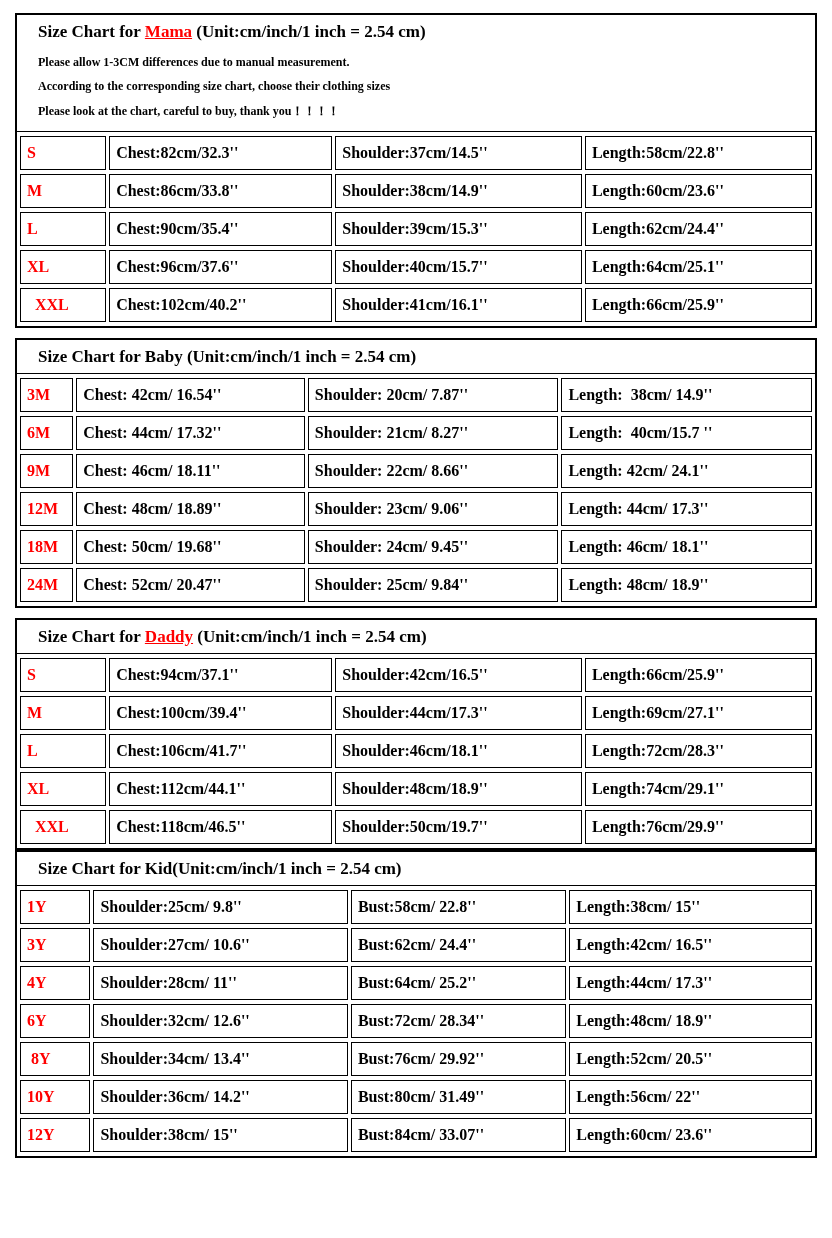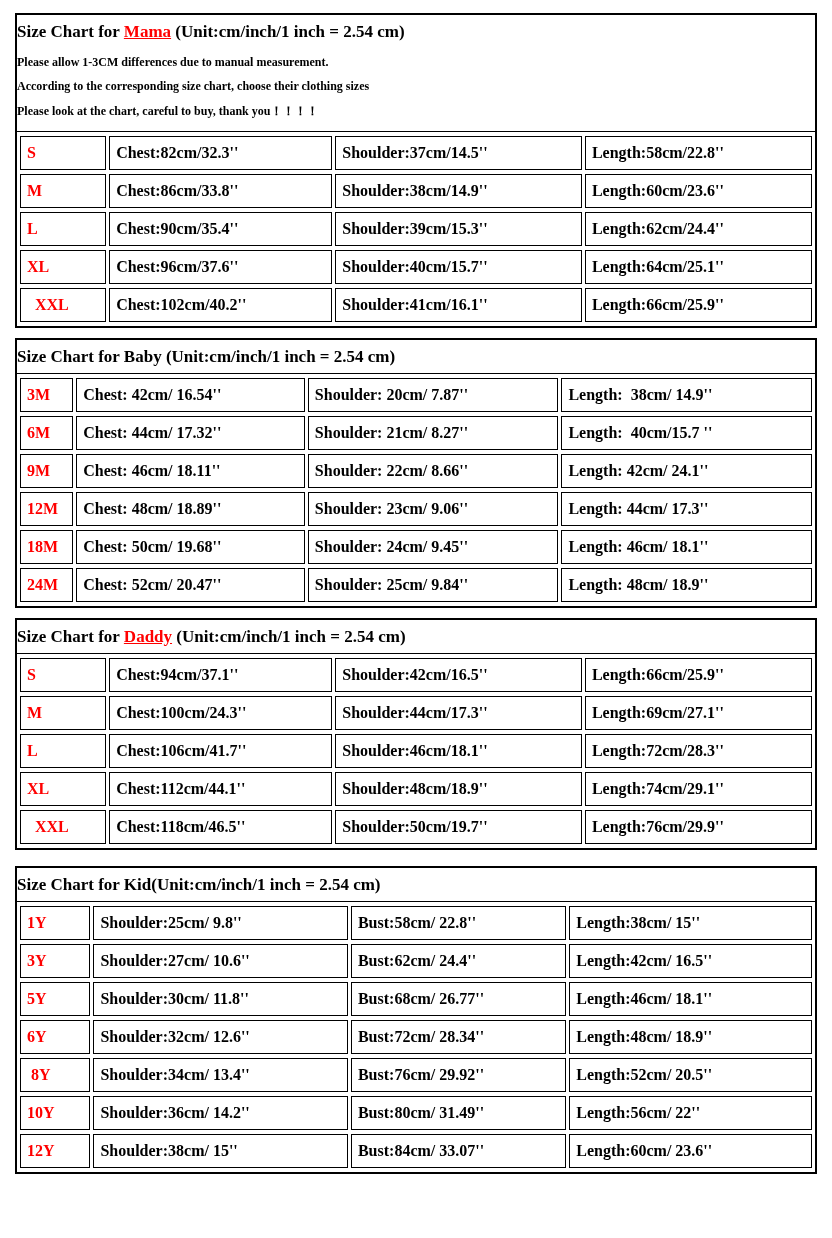--- a/index.html
+++ b/index.html
@@ -11,25 +11,25 @@
     font-family: "Liberation Serif", "DejaVu Serif", serif;
     font-weight: bold;
   }
   .canvas { padding: 13px 15px 10px 15px; }
 
   .section {
     border: 2px solid #000;
     background: #fff;
     margin-bottom: 10px;
   }
-  .section.tight { margin-bottom: 16px; }
+  .section.tight { margin-bottom: 0; }
 
   .header {
     border-bottom: 1px solid #000;
-    padding: 4px 8px 2px 0;
+    padding: 4px 8px 2px 21px;
   }
   .title {
     font-size: 17px;
     font-weight: bold;
     padding: 3px 0 4px 0;
     white-space: pre-wrap;
   }
   .title-name.red-underline {
     color: #ff0000;
     text-decoration: underline;
@@ -193,21 +193,21 @@
         </colgroup>
       <tbody>
           <tr>
             <td class="size-cell">S</td>
             <td>Chest:94cm/37.1''</td>
             <td>Shoulder:42cm/16.5''</td>
             <td>Length:66cm/25.9''</td>
           </tr>
           <tr>
             <td class="size-cell">M</td>
-            <td>Chest:100cm/24.3''</td>
+            <td>Chest:100cm/39.4''</td>
             <td>Shoulder:44cm/17.3''</td>
             <td>Length:69cm/27.1''</td>
           </tr>
           <tr>
             <td class="size-cell">L</td>
             <td>Chest:106cm/41.7''</td>
             <td>Shoulder:46cm/18.1''</td>
             <td>Length:72cm/28.3''</td>
           </tr>
           <tr>
@@ -244,24 +244,24 @@
             <td>Bust:58cm/ 22.8''</td>
             <td>Length:38cm/ 15''</td>
           </tr>
           <tr>
             <td class="size-cell">3Y</td>
             <td>Shoulder:27cm/ 10.6''</td>
             <td>Bust:62cm/ 24.4''</td>
             <td>Length:42cm/ 16.5''</td>
           </tr>
           <tr>
-            <td class="size-cell">5Y</td>
-            <td>Shoulder:30cm/ 11.8''</td>
-            <td>Bust:68cm/ 26.77''</td>
-            <td>Length:46cm/ 18.1''</td>
+            <td class="size-cell">4Y</td>
+            <td>Shoulder:28cm/ 11''</td>
+            <td>Bust:64cm/ 25.2''</td>
+            <td>Length:44cm/ 17.3''</td>
           </tr>
           <tr>
             <td class="size-cell">6Y</td>
             <td>Shoulder:32cm/ 12.6''</td>
             <td>Bust:72cm/ 28.34''</td>
             <td>Length:48cm/ 18.9''</td>
           </tr>
           <tr>
             <td class="size-cell"> 8Y</td>
             <td>Shoulder:34cm/ 13.4''</td>

